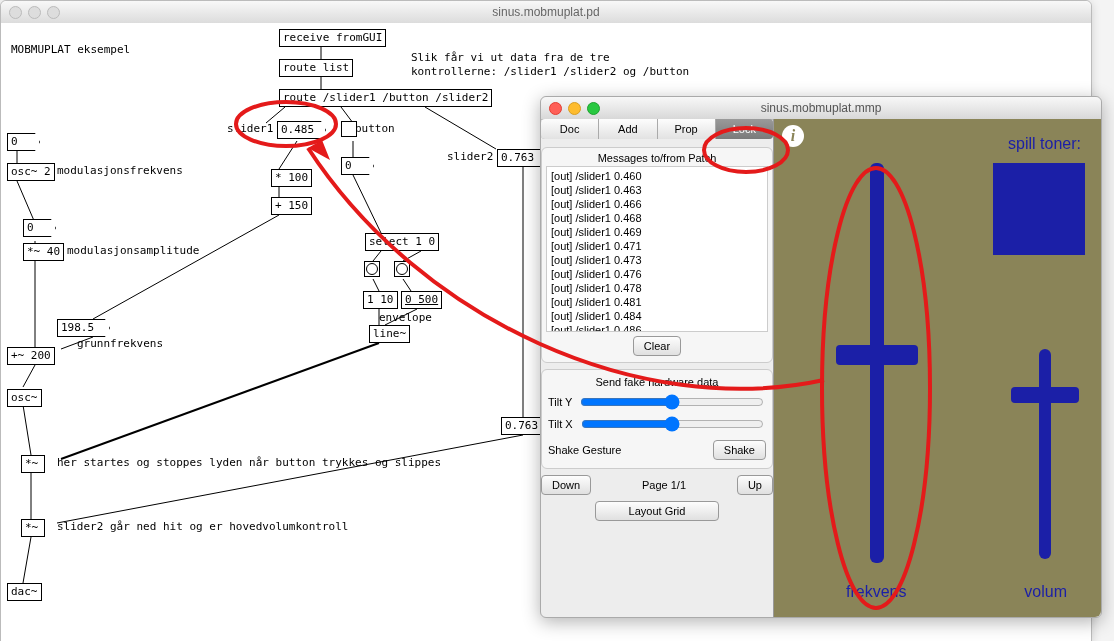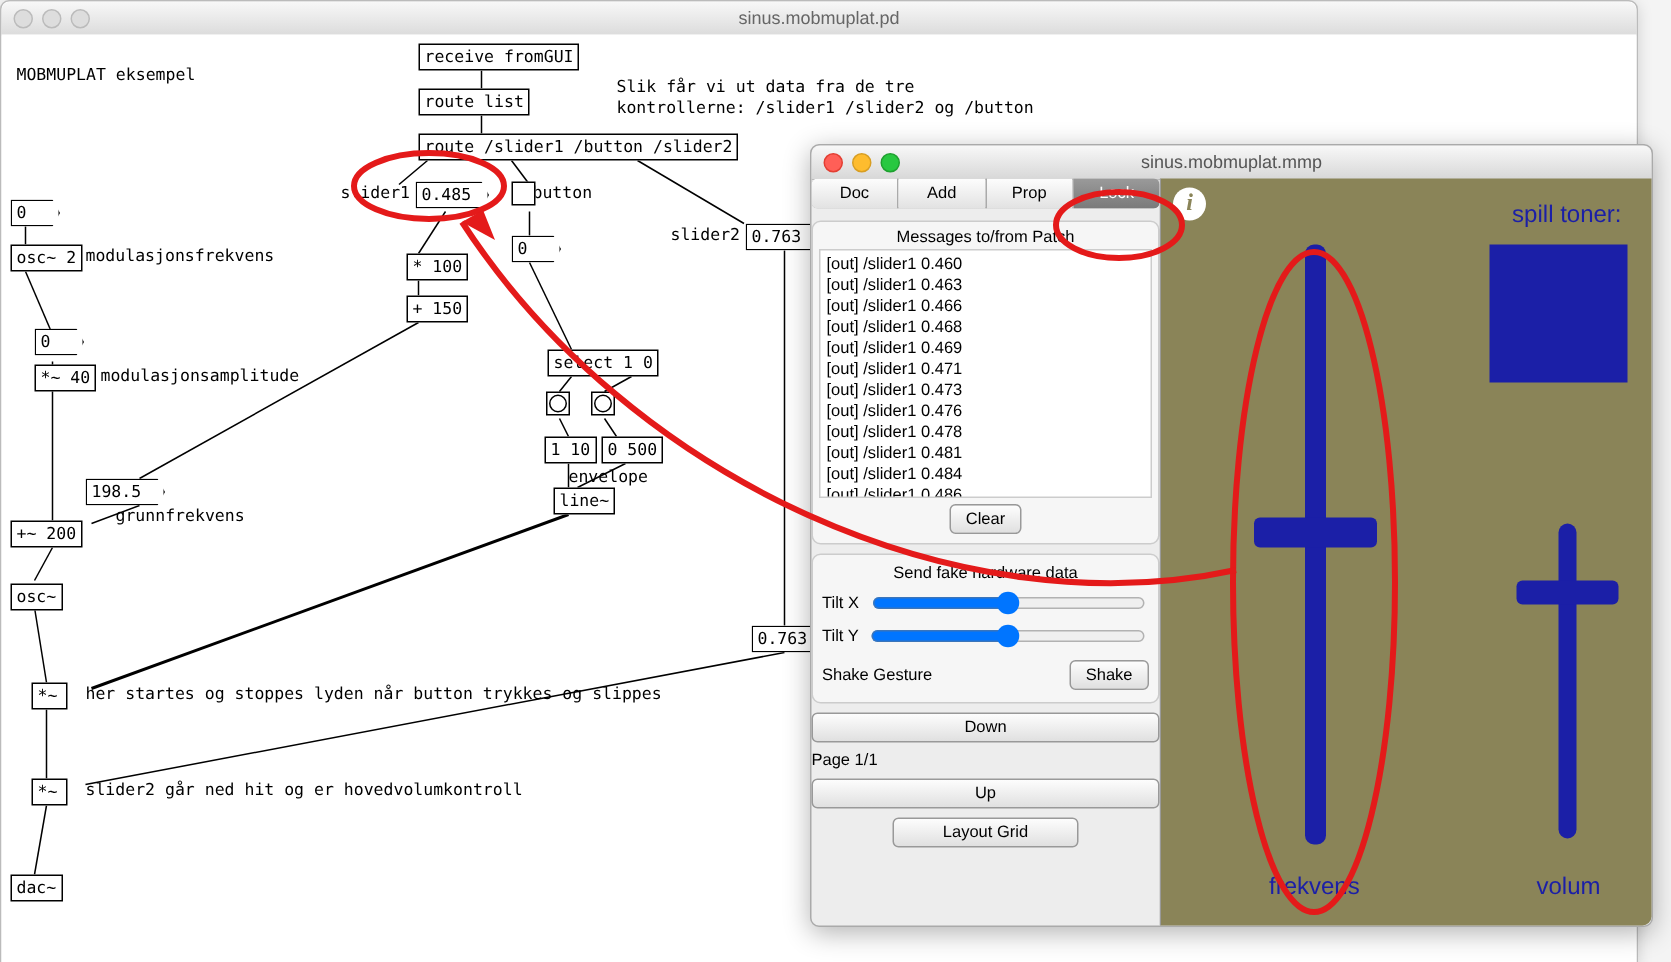--- a/index.html
+++ b/index.html
@@ -185,21 +185,21 @@
     border:1px solid #ccc;
     border-radius:6px;
     background:#f6f6f6;
     padding:6px;
     font-size:11px;
     margin-bottom:6px;
   }
   .hw-row{display:flex;align-items:center;gap:6px;margin:2px 0;}
   .hw-slider{flex:1;}
   .hw-note{font-size:9px;color:#444;text-align:center;margin-top:2px;}
-  .pager{display:flex;justify-content:space-between;gap:6px;margin-bottom:6px;flex-direction:column;}
+  .pager{display:flex;align-items:center;justify-content:space-between;gap:6px;margin-bottom:6px;}
   .mmp-preview {
     flex:1;
     background:#8a8458;
     position:relative;
     border-left:1px solid #999;
     border-radius:0 0 6px 0;
   }
   .info-circle{
     position:absolute;
     left:8px; top:6px;
@@ -310,21 +310,21 @@
     <div class="pd-obj" style="left:340px;top:98px;width:14px;height:14px;padding:0;"></div>
     <div class="pd-obj pd-num" style="left:340px;top:134px;width:20px;">0</div>
 
     <div class="pd-comment" style="left:446px;top:127px;">slider2</div>
     <div class="pd-obj pd-num" style="left:496px;top:126px;width:36px;">0.763</div>
 
     <div class="pd-obj" style="left:364px;top:210px;">select 1 0</div>
     <div style="position:absolute;left:363px;top:238px;" class="pd-bang"></div>
     <div style="position:absolute;left:393px;top:238px;" class="pd-bang"></div>
     <div class="pd-obj" style="left:362px;top:268px;">1 10</div>
-    <div class="pd-obj" style="left:400px;top:268px;">0 500</div>
+    <div class="pd-obj" style="left:400px;top:268px;text-decoration:underline;">0 500</div>
     <div class="pd-comment" style="left:378px;top:288px;">envelope</div>
     <div class="pd-obj" style="left:368px;top:302px;">line~</div>
 
     <div class="pd-obj pd-num" style="left:6px;top:110px;width:20px;">0</div>
     <div class="pd-obj" style="left:6px;top:140px;">osc~ 2</div>
     <div class="pd-comment" style="left:56px;top:141px;">modulasjonsfrekvens</div>
 
     <div class="pd-obj pd-num" style="left:22px;top:196px;width:20px;">0</div>
     <div class="pd-obj" style="left:22px;top:220px;">*~ 40</div>
     <div class="pd-comment" style="left:66px;top:221px;">modulasjonsamplitude</div>
@@ -381,25 +381,25 @@
             <div>[out] /slider1 0.486</div>
           </div>
         <div style="text-align:center;">
           <button class="mac-btn">Clear</button>
         </div>
       </div>
 
       <div class="hw-box">
         <div style="text-align:center;margin-bottom:4px;">Send fake hardware data</div>
         <div class="hw-row">
-          <span>Tilt X</span>
+          <span>Tilt Y</span>
           <input type="range" class="hw-slider" value="50" style="">
         </div>
         <div class="hw-row">
-          <span>Tilt Y</span>
+          <span>Tilt X</span>
           <input type="range" class="hw-slider" value="50" style="">
         </div>
         <div class="hw-row" style="justify-content:space-between;margin-top:6px;">
           <span>Shake Gesture</span>
           <button class="mac-btn">Shake</button>
         </div>
       </div>
 
       <div class="pager">
         <button class="mac-btn">Down</button>

